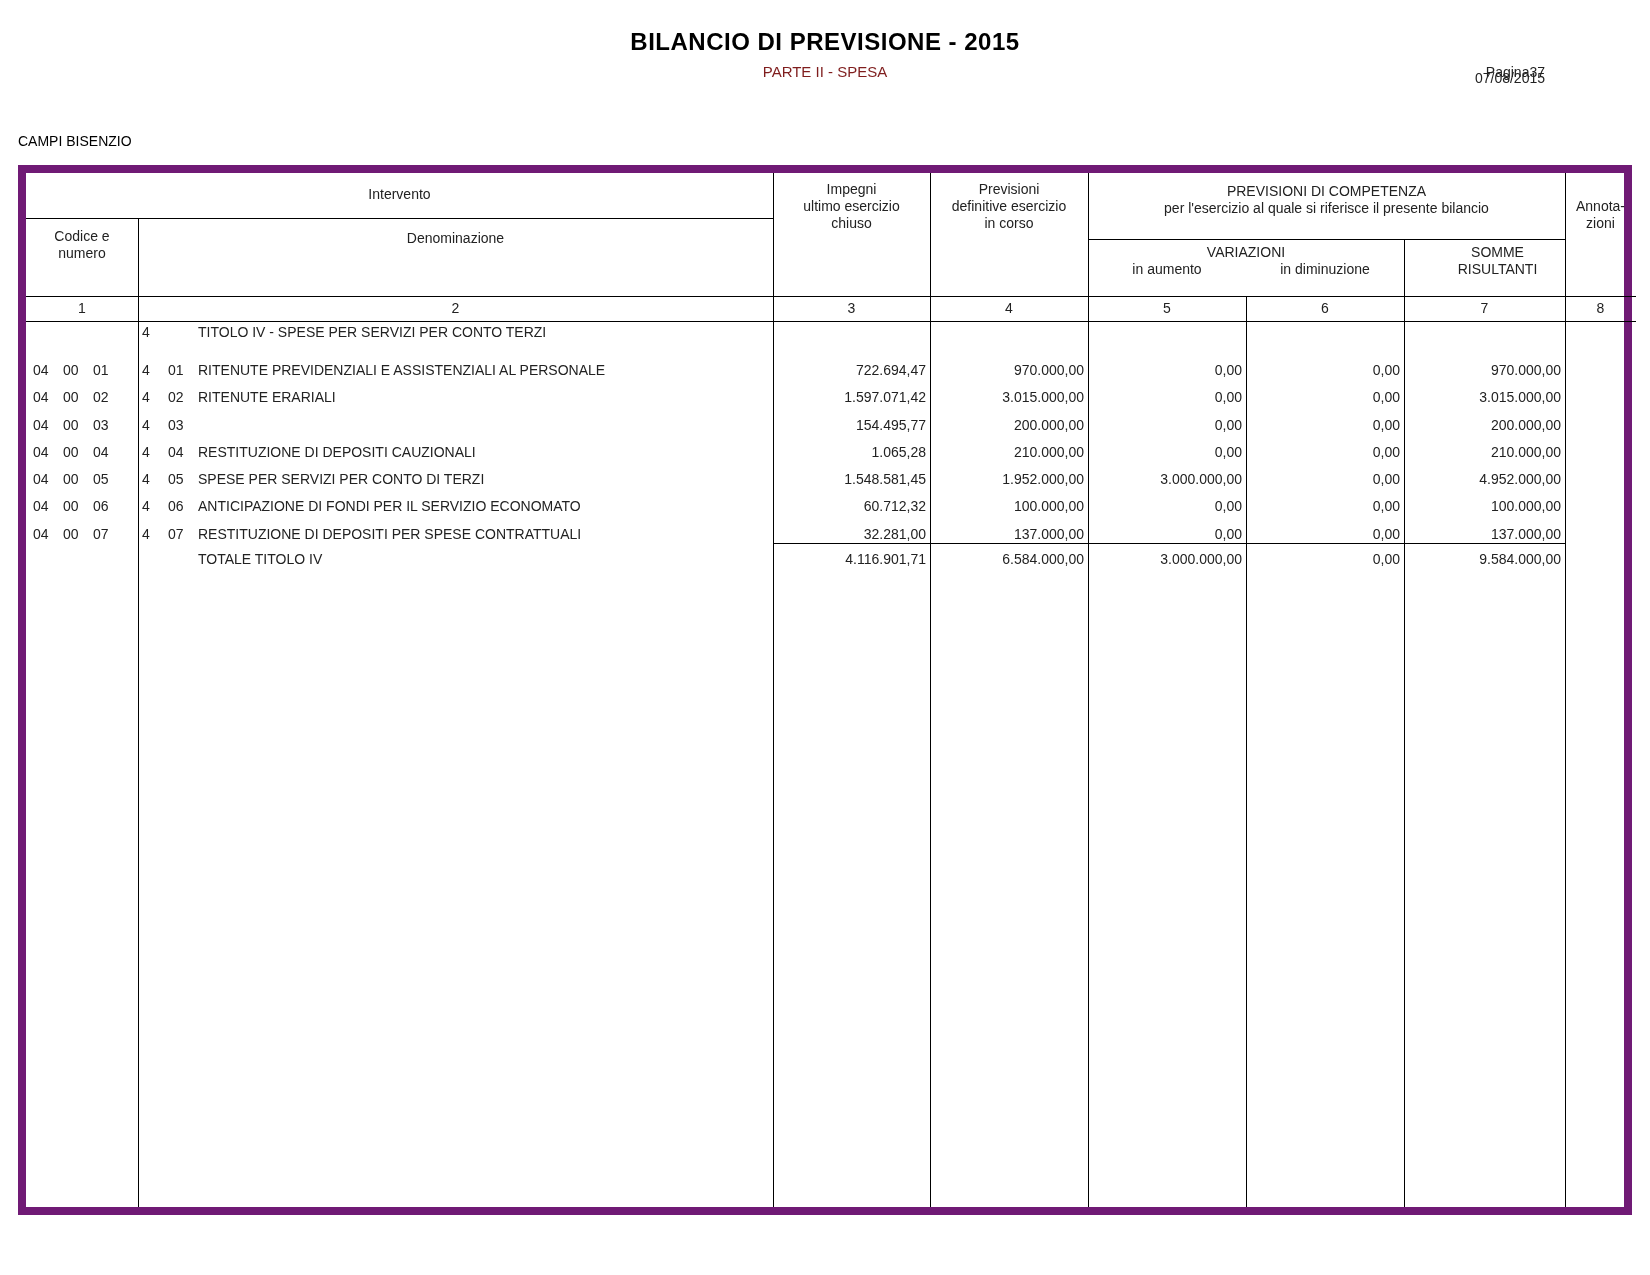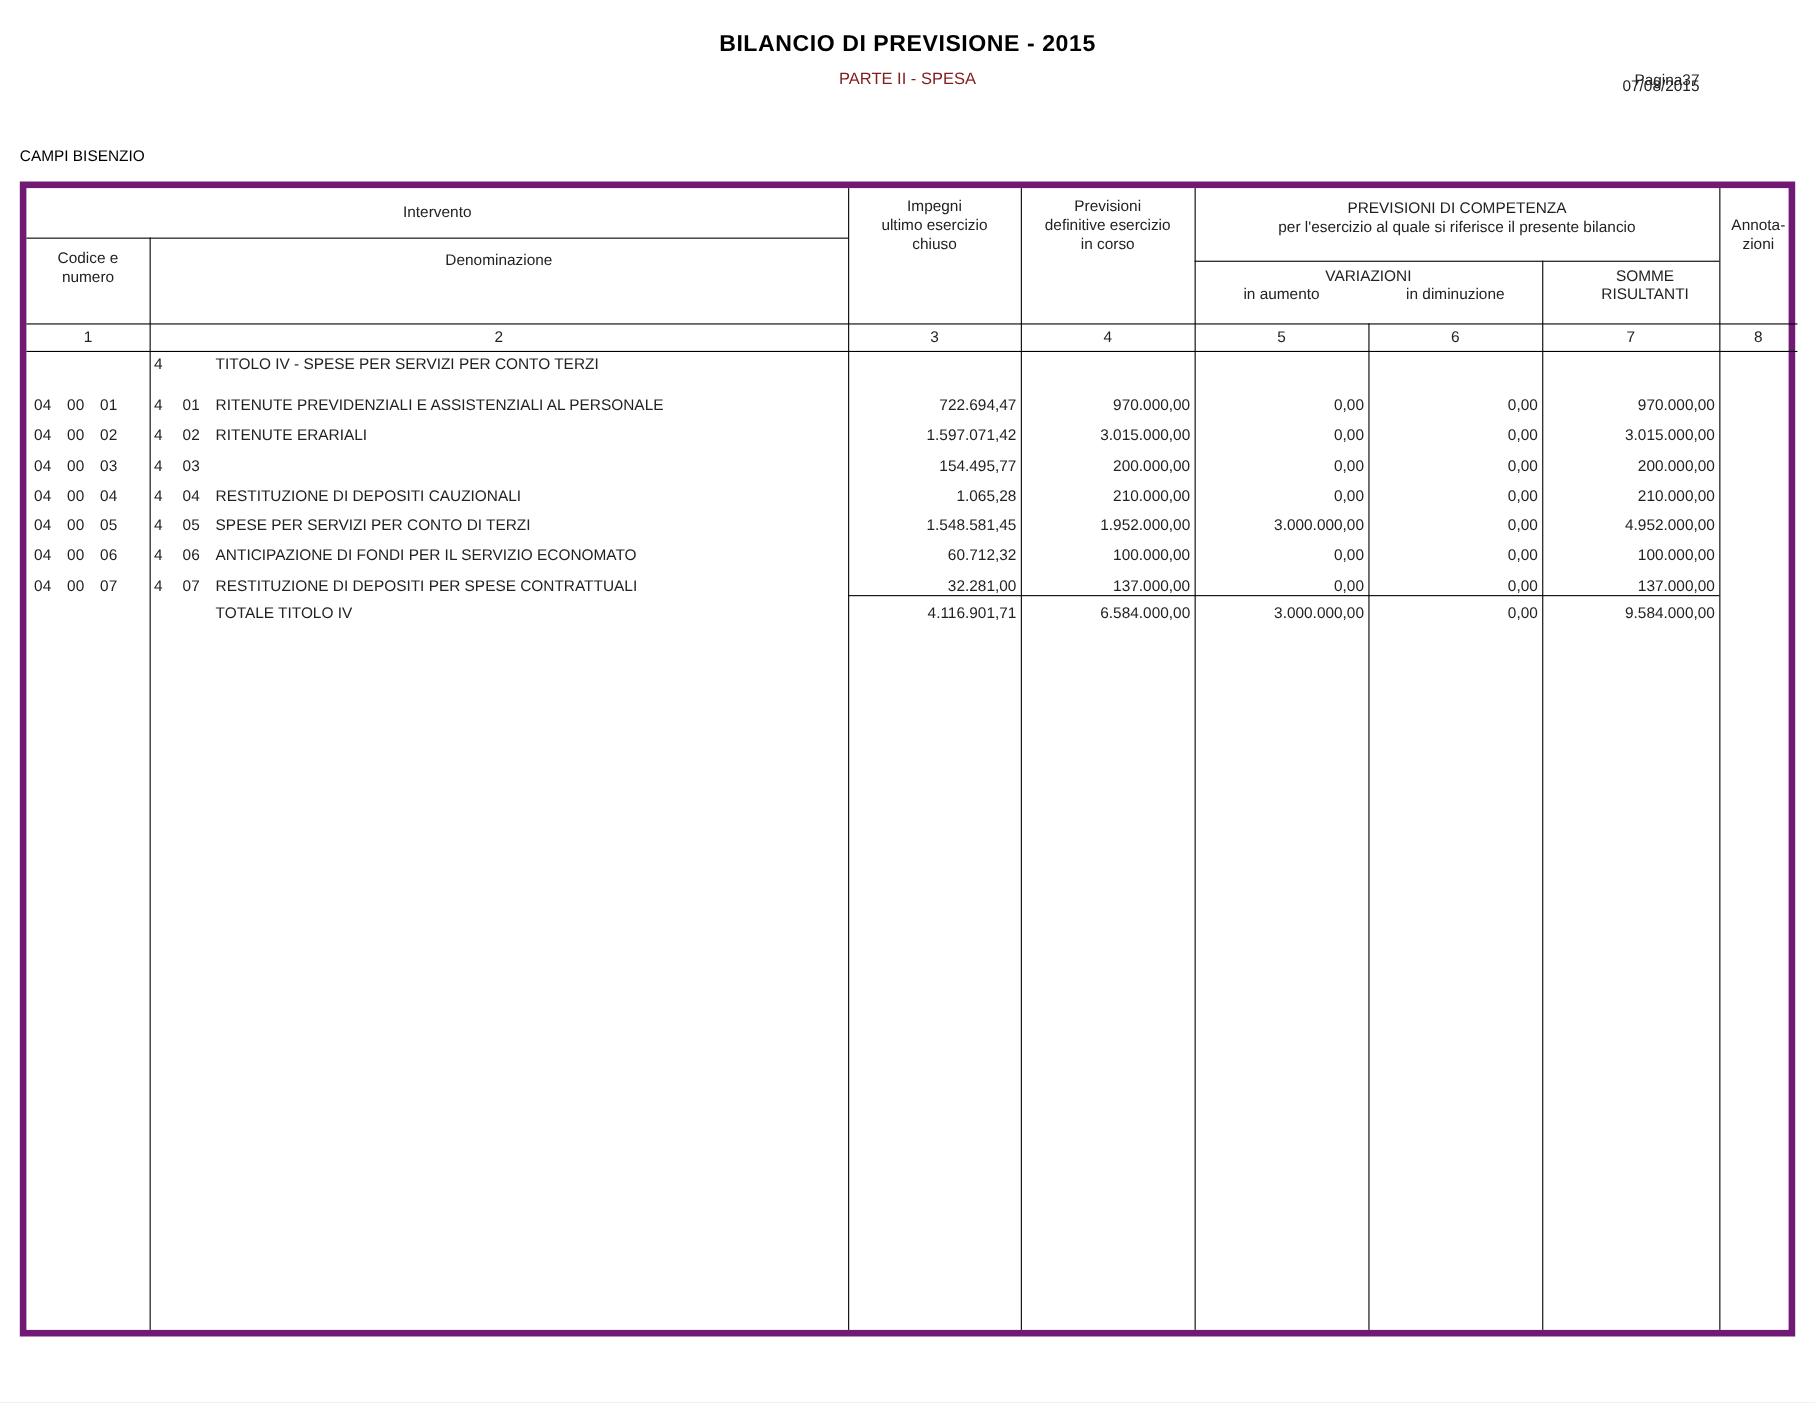--- a/index.html
+++ b/index.html
@@ -4,27 +4,27 @@
 <style>
   html,body{margin:0;padding:0;background:#e8e8e8;}
   .page{
     position:relative;width:1650px;height:1275px;background:#ffffff;
     font-family:"Liberation Sans","DejaVu Sans",sans-serif;color:#000;
     overflow:hidden;margin:0 auto;
   }
   .abs{position:absolute;box-sizing:border-box;}
   .pre{white-space:pre-line;}
   .ctr{text-align:center;}
-  .title{font-size:21px;font-weight:bold;letter-spacing:0.5px;}
+  .title{font-size:24px;font-weight:bold;letter-spacing:0.5px;}
   .subtitle{font-size:15px;color:#7f1d1d;}
   .meta{font-size:14px;color:#222;}
   .body-txt{font-size:14px;}
 
   
-  .tbl{left:18px;top:165px;width:1614px;height:1050px;border:6px solid #701a75;}
+  .tbl{left:18px;top:165px;width:1614px;height:1050px;border:8px solid #701a75;}
   .vline{position:absolute;width:1px;background:#000;}
   .hline{position:absolute;height:1px;background:#000;}
 
   .hcell{position:absolute;box-sizing:border-box;font-size:14px;line-height:17px;text-align:center;color:#222;}
 
   .rows{position:absolute;left:0;top:148px;width:1610px;}
   .trow{position:relative;height:27.3px;line-height:27.3px;font-size:14px;color:#222;}
   .trow span{position:absolute;top:0;height:100%;}
   .titolo-row{position:relative;height:32px;line-height:15px;padding-top:4px;font-size:14px;color:#222;}
   .titolo-row span{position:absolute;}

